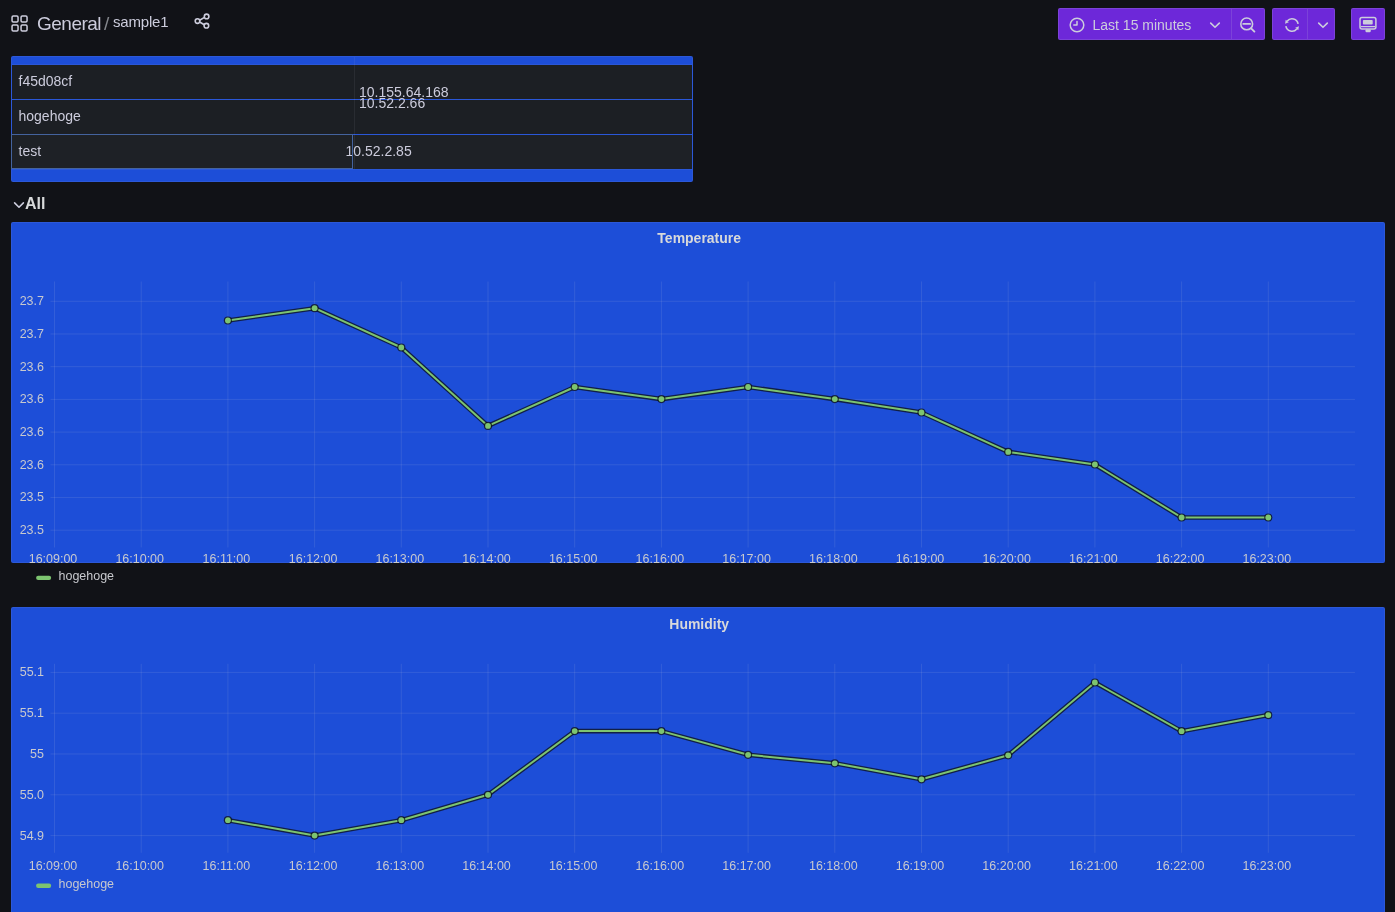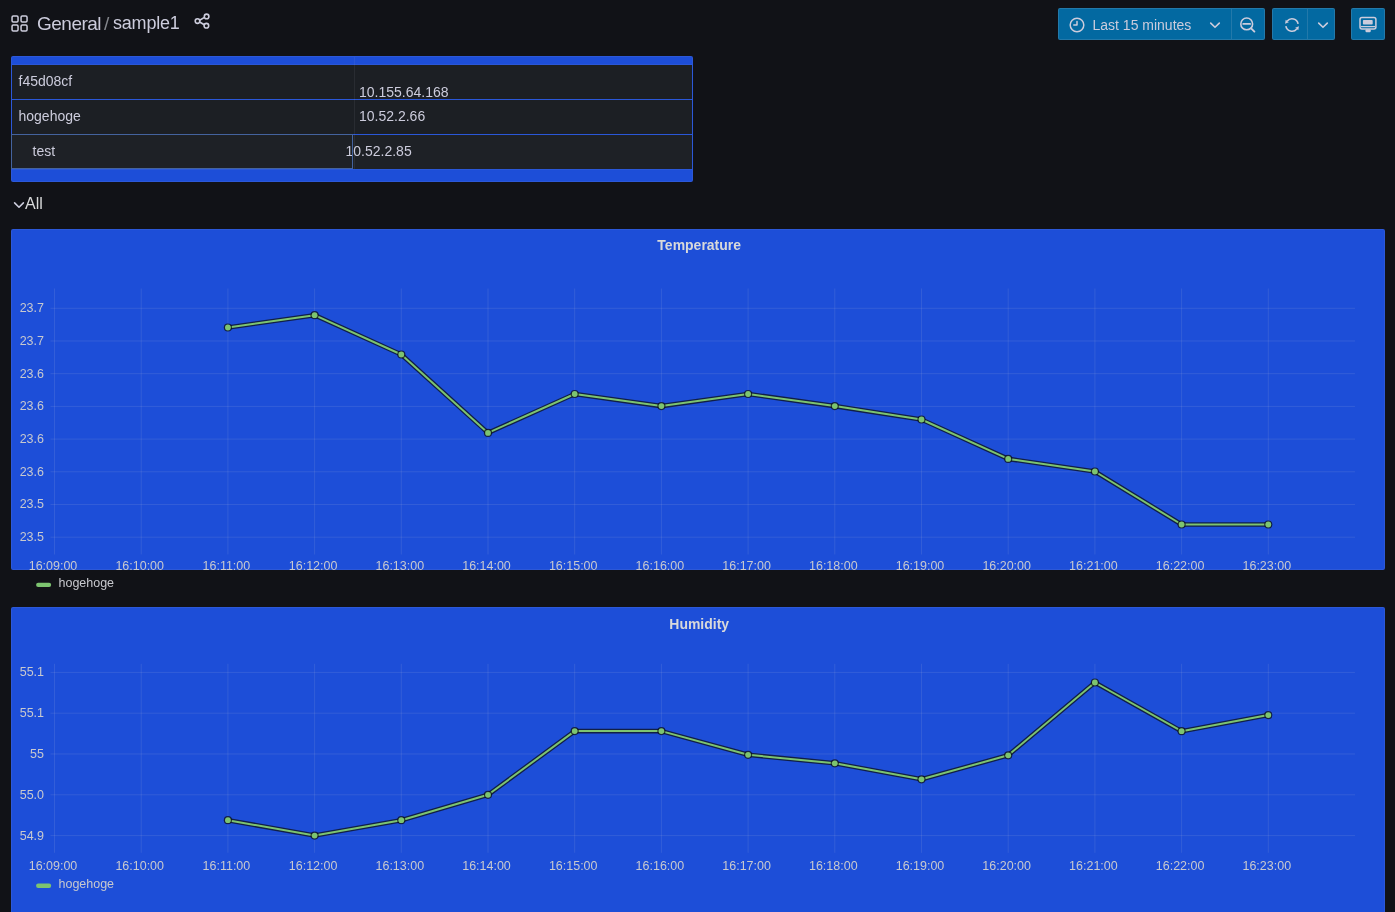--- a/index.html
+++ b/index.html
@@ -1,33 +1,33 @@
 <!DOCTYPE html>
 <html><head><meta charset="utf-8"><style>
 * { margin:0; padding:0; box-sizing:border-box; }
 html,body { width:1395px; height:912px; background:#111217; font-family:"Liberation Sans",sans-serif; overflow:hidden; }
 .abs { position:absolute;text-align:right; }
 .panel { position:absolute; background:#1d4ed8; border:1px solid rgba(204,204,220,0.09); border-radius:2px; }
-.btn { position:absolute; background:#0369a1; border:1px solid rgba(204,204,220,0.16); border-radius:2px; height:32px; top:8px; }
+.btn { position:absolute; background:#6d28d9; border:1px solid rgba(204,204,220,0.16); border-radius:2px; height:32px; top:8px; }
 .sep { position:absolute; top:0; bottom:0; width:1px; background:rgba(204,204,220,0.16); }
 .celltxt { position:absolute; font-size:14px; color:#ccccdc; line-height:35px; height:35px; }
 </style></head>
 <body>
 
 <svg width="18" height="18" viewBox="0 0 18 18" style="position:absolute;left:10.5px;top:14.6px">
 <g fill="none" stroke="#ccccdc" stroke-width="1.5">
 <rect x="1.05" y="1.05" width="6" height="6" rx="1.2"></rect>
       <rect x="10.05" y="1.05" width="6" height="6" rx="1.2"></rect>
 <rect x="1.05" y="10.05" width="6" height="6" rx="1.2"></rect>
       <rect x="10.05" y="10.05" width="6" height="6" rx="1.2"></rect>
 </g>
   </svg>
 <div class="abs" style="left:37px;top:13px;font-size:19px;font-weight:500;color:#ccccdc;letter-spacing:-0.5px">General</div>
 <div class="abs" style="left:104px;top:13px;font-size:19px;color:#85878d">/</div>
-<div class="abs" style="left:113px;top:13px;font-size:18px;font-weight:500;color:#ccccdc;letter-spacing:-0.2px">sample1</div>
+<div class="abs" style="left:113px;top:13px;font-size:15px;font-weight:500;color:#ccccdc;letter-spacing:-0.2px">sample1</div>
 <svg width="18" height="18" viewBox="0 0 18 18" style="position:absolute;left:192px;top:12px">
 <g fill="none" stroke="#ccccdc" stroke-width="1.6">
 <circle cx="14.6" cy="4.4" r="2.3"></circle>
       <circle cx="5.5" cy="9.1" r="2.3"></circle>
       <circle cx="14.4" cy="13.7" r="2.3"></circle>
 <line x1="7.6" y1="8.2" x2="12.5" y2="5.4"></line>
       <line x1="7.6" y1="10.0" x2="12.3" y2="12.8"></line>
 </g>
   </svg>
 
@@ -77,32 +77,32 @@
   <div class="abs" style="left:0;top:43px;right:0;height:34px;background:#1c1f24"></div>
   <div class="abs" style="left:0;top:78px;right:0;height:34px;background:#1e2126"></div>
   <div class="abs" style="left:0;top:7px;right:0;height:1px;background:rgba(204,204,220,0.08)"></div>
   <div class="abs" style="left:342px;top:0;width:1px;height:112px;background:rgba(204,204,220,0.08)"></div>
   <div class="abs" style="left:0;top:42px;right:0;height:1px;background:rgba(204,204,220,0.08)"></div>
   <div class="abs" style="left:0;top:77px;right:0;height:1px;background:rgba(204,204,220,0.08)"></div>
   <div class="abs" style="left:0;top:112px;right:0;height:1px;background:rgba(204,204,220,0.08)"></div>
   <div class="celltxt" style="left:7px;top:7px">f45d08cf</div>
   <div class="celltxt" style="left:347.5px;top:18px">10.155.64.168</div>
   <div class="celltxt" style="left:7px;top:42px">hogehoge</div>
-  <div class="celltxt" style="left:347.5px;top:42px">10.52.2.66</div>
-  <div class="celltxt" style="left:21px;top:77px">test</div>
+  <div class="celltxt" style="left:347.5px;top:29px">10.52.2.66</div>
+  <div class="celltxt" style="left:7px;top:77px">test</div>
   <div class="celltxt" style="left:334px;top:77px">10.52.2.85</div>
   <div class="abs" style="left:-1px;top:77px;width:342px;height:35px;border:1px solid #44639e"></div>
 </div>
 
 <svg width="14" height="14" viewBox="0 0 14 14" style="position:absolute;left:11.5px;top:198px">
 <path d="M2.6 4.9 L7 9.2 L11.4 4.9" fill="none" stroke="#ccccdc" stroke-width="1.6" stroke-linecap="round" stroke-linejoin="round"></path>
   </svg>
-<div class="abs" style="left:25px;top:194.5px;font-size:16px;font-weight:400;color:#d8d9da;line-height:1.15">All</div>
-
-<div class="panel" style="left:10.5px;top:229px;width:1374.5px;height:341px">
+<div class="abs" style="left:25px;top:194.5px;font-size:16px;font-weight:700;color:#d8d9da;line-height:1.15">All</div>
+
+<div class="panel" style="left:10.5px;top:222px;width:1374.5px;height:341px">
 <svg width="1374.5" height="371.3" viewBox="0 0 1374.5 371.3" style="position:absolute;left:0;top:0">
 <text x="687.2" y="20.5" text-anchor="middle" font-size="14" font-weight="600" fill="#d8d9da">Temperature</text>
 <line x1="42.5" y1="58.5" x2="42.5" y2="324.5" stroke="rgba(204,204,220,0.13)" stroke-width="1"></line>
 <line x1="129.2" y1="58.5" x2="129.2" y2="324.5" stroke="rgba(204,204,220,0.13)" stroke-width="1"></line>
 <line x1="215.9" y1="58.5" x2="215.9" y2="324.5" stroke="rgba(204,204,220,0.13)" stroke-width="1"></line>
 <line x1="302.6" y1="58.5" x2="302.6" y2="324.5" stroke="rgba(204,204,220,0.13)" stroke-width="1"></line>
 <line x1="389.3" y1="58.5" x2="389.3" y2="324.5" stroke="rgba(204,204,220,0.13)" stroke-width="1"></line>
 <line x1="476.0" y1="58.5" x2="476.0" y2="324.5" stroke="rgba(204,204,220,0.13)" stroke-width="1"></line>
 <line x1="562.7" y1="58.5" x2="562.7" y2="324.5" stroke="rgba(204,204,220,0.13)" stroke-width="1"></line>
 <line x1="649.4" y1="58.5" x2="649.4" y2="324.5" stroke="rgba(204,204,220,0.13)" stroke-width="1"></line>

